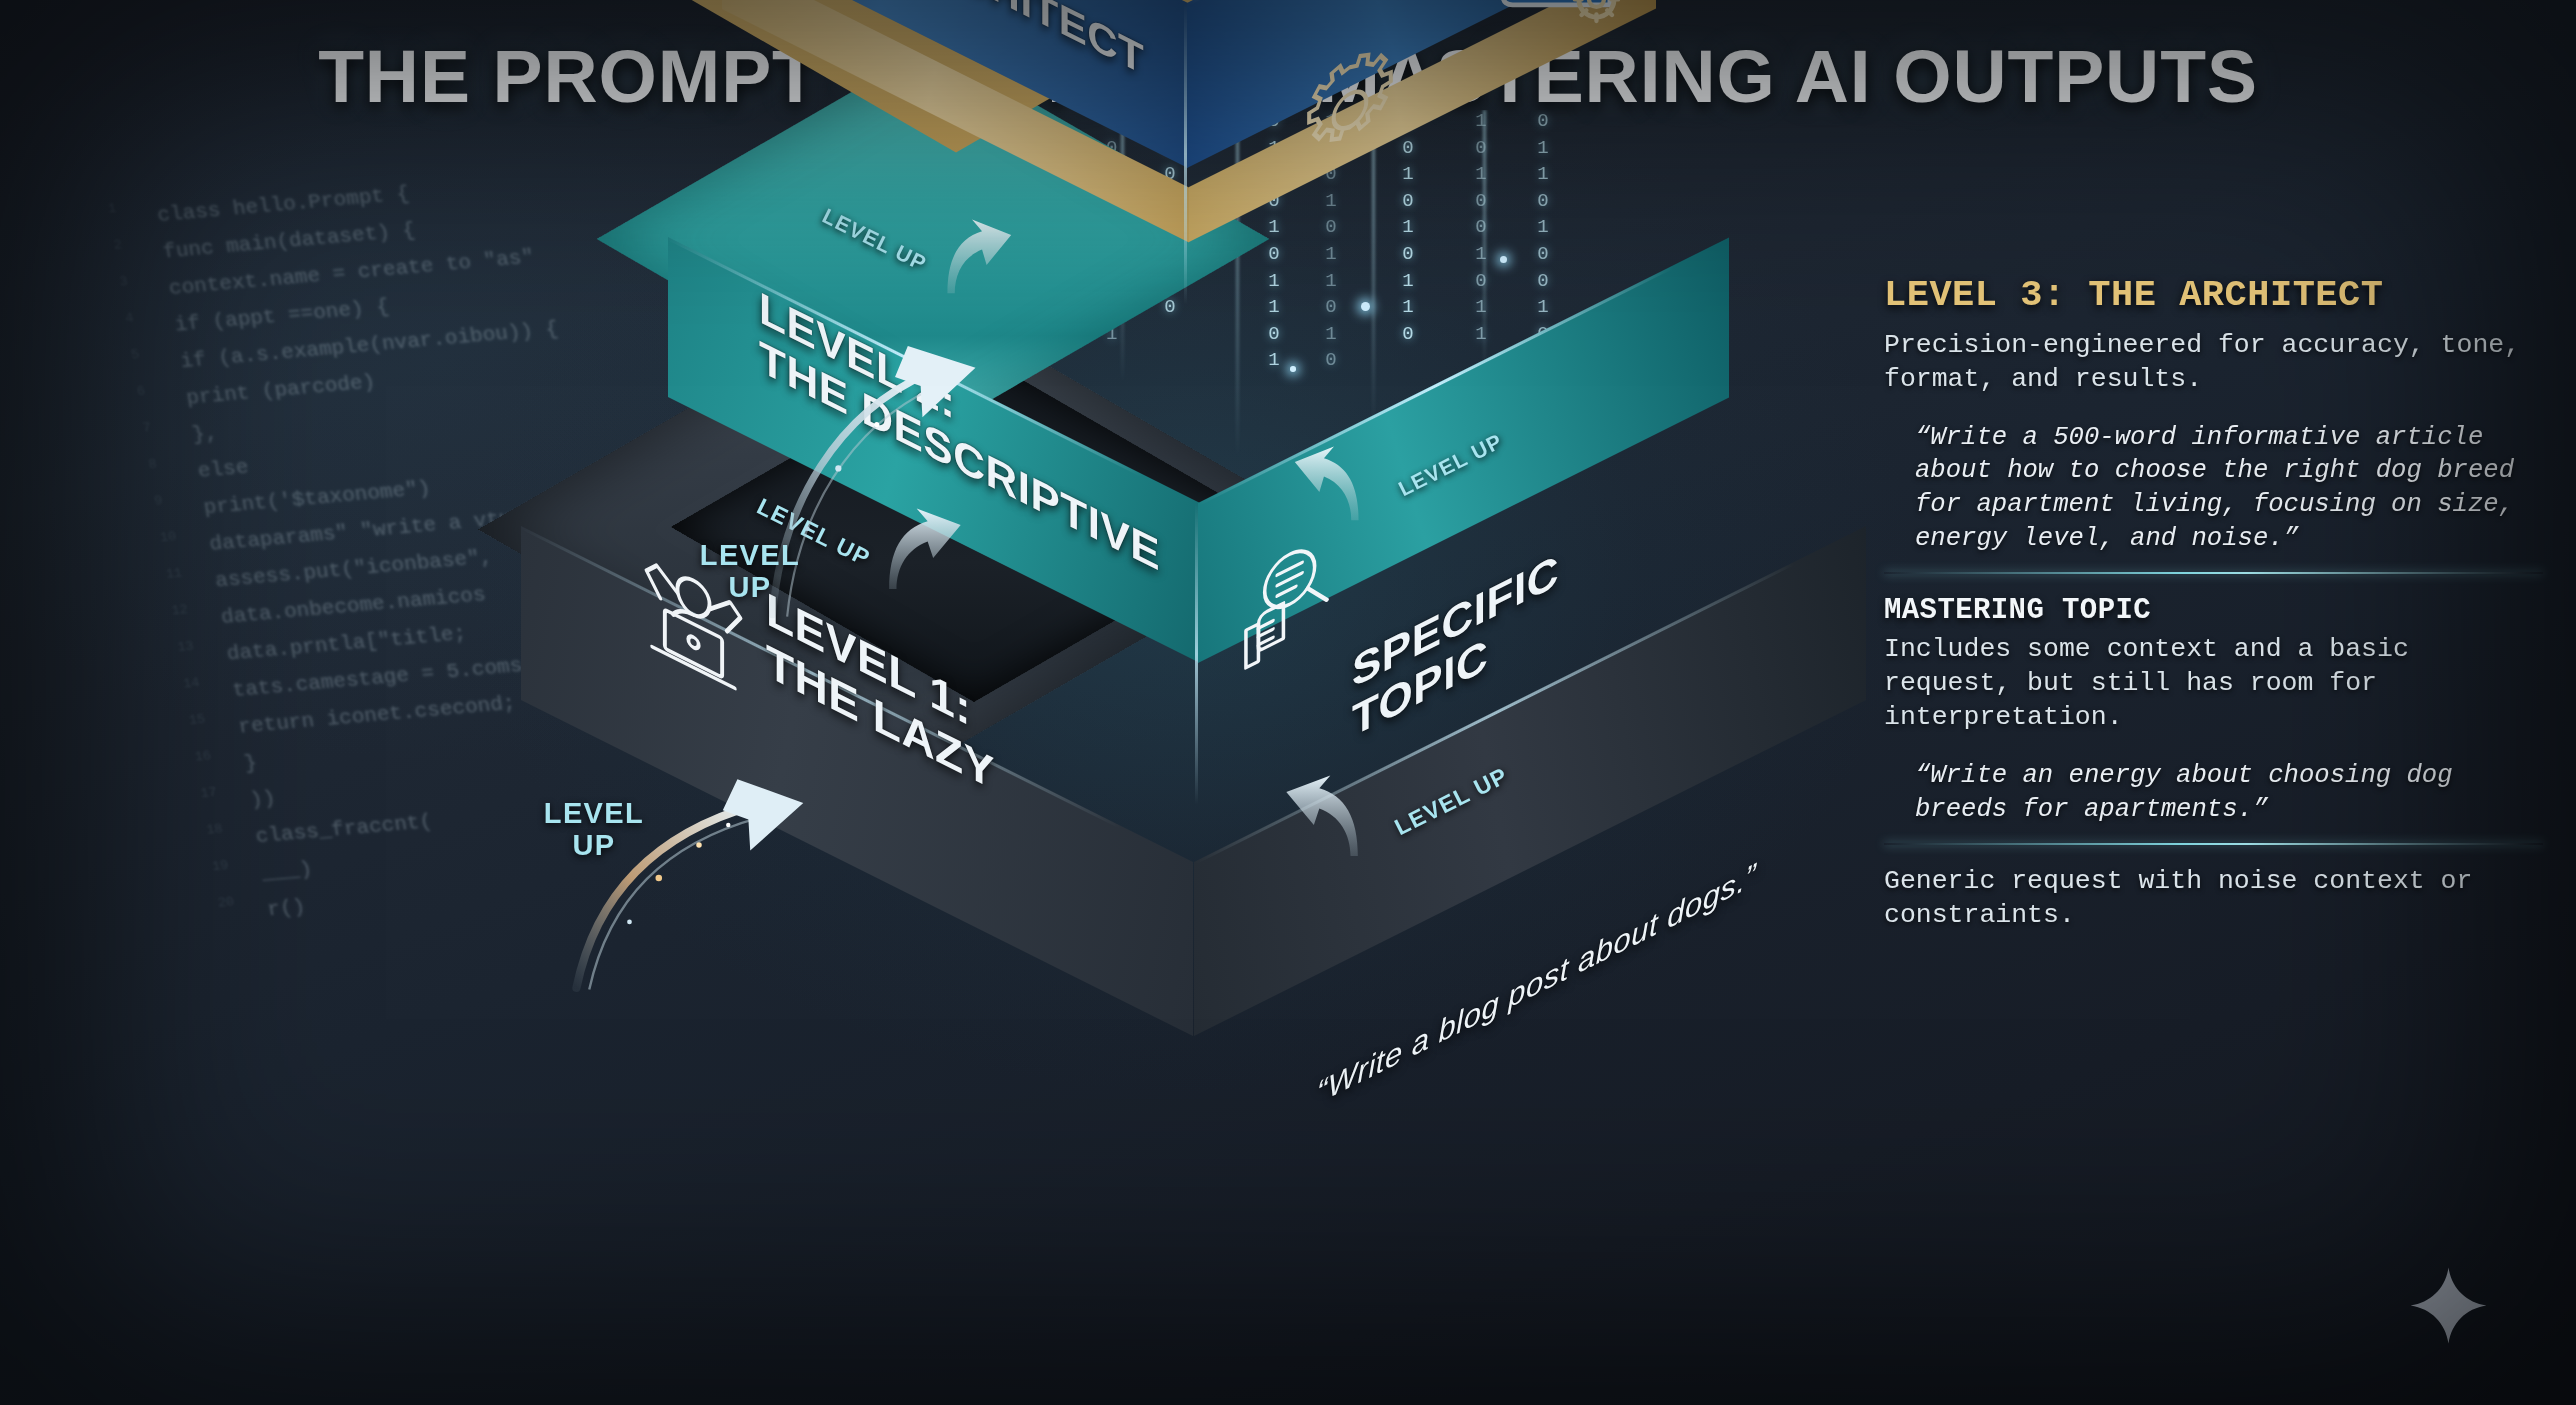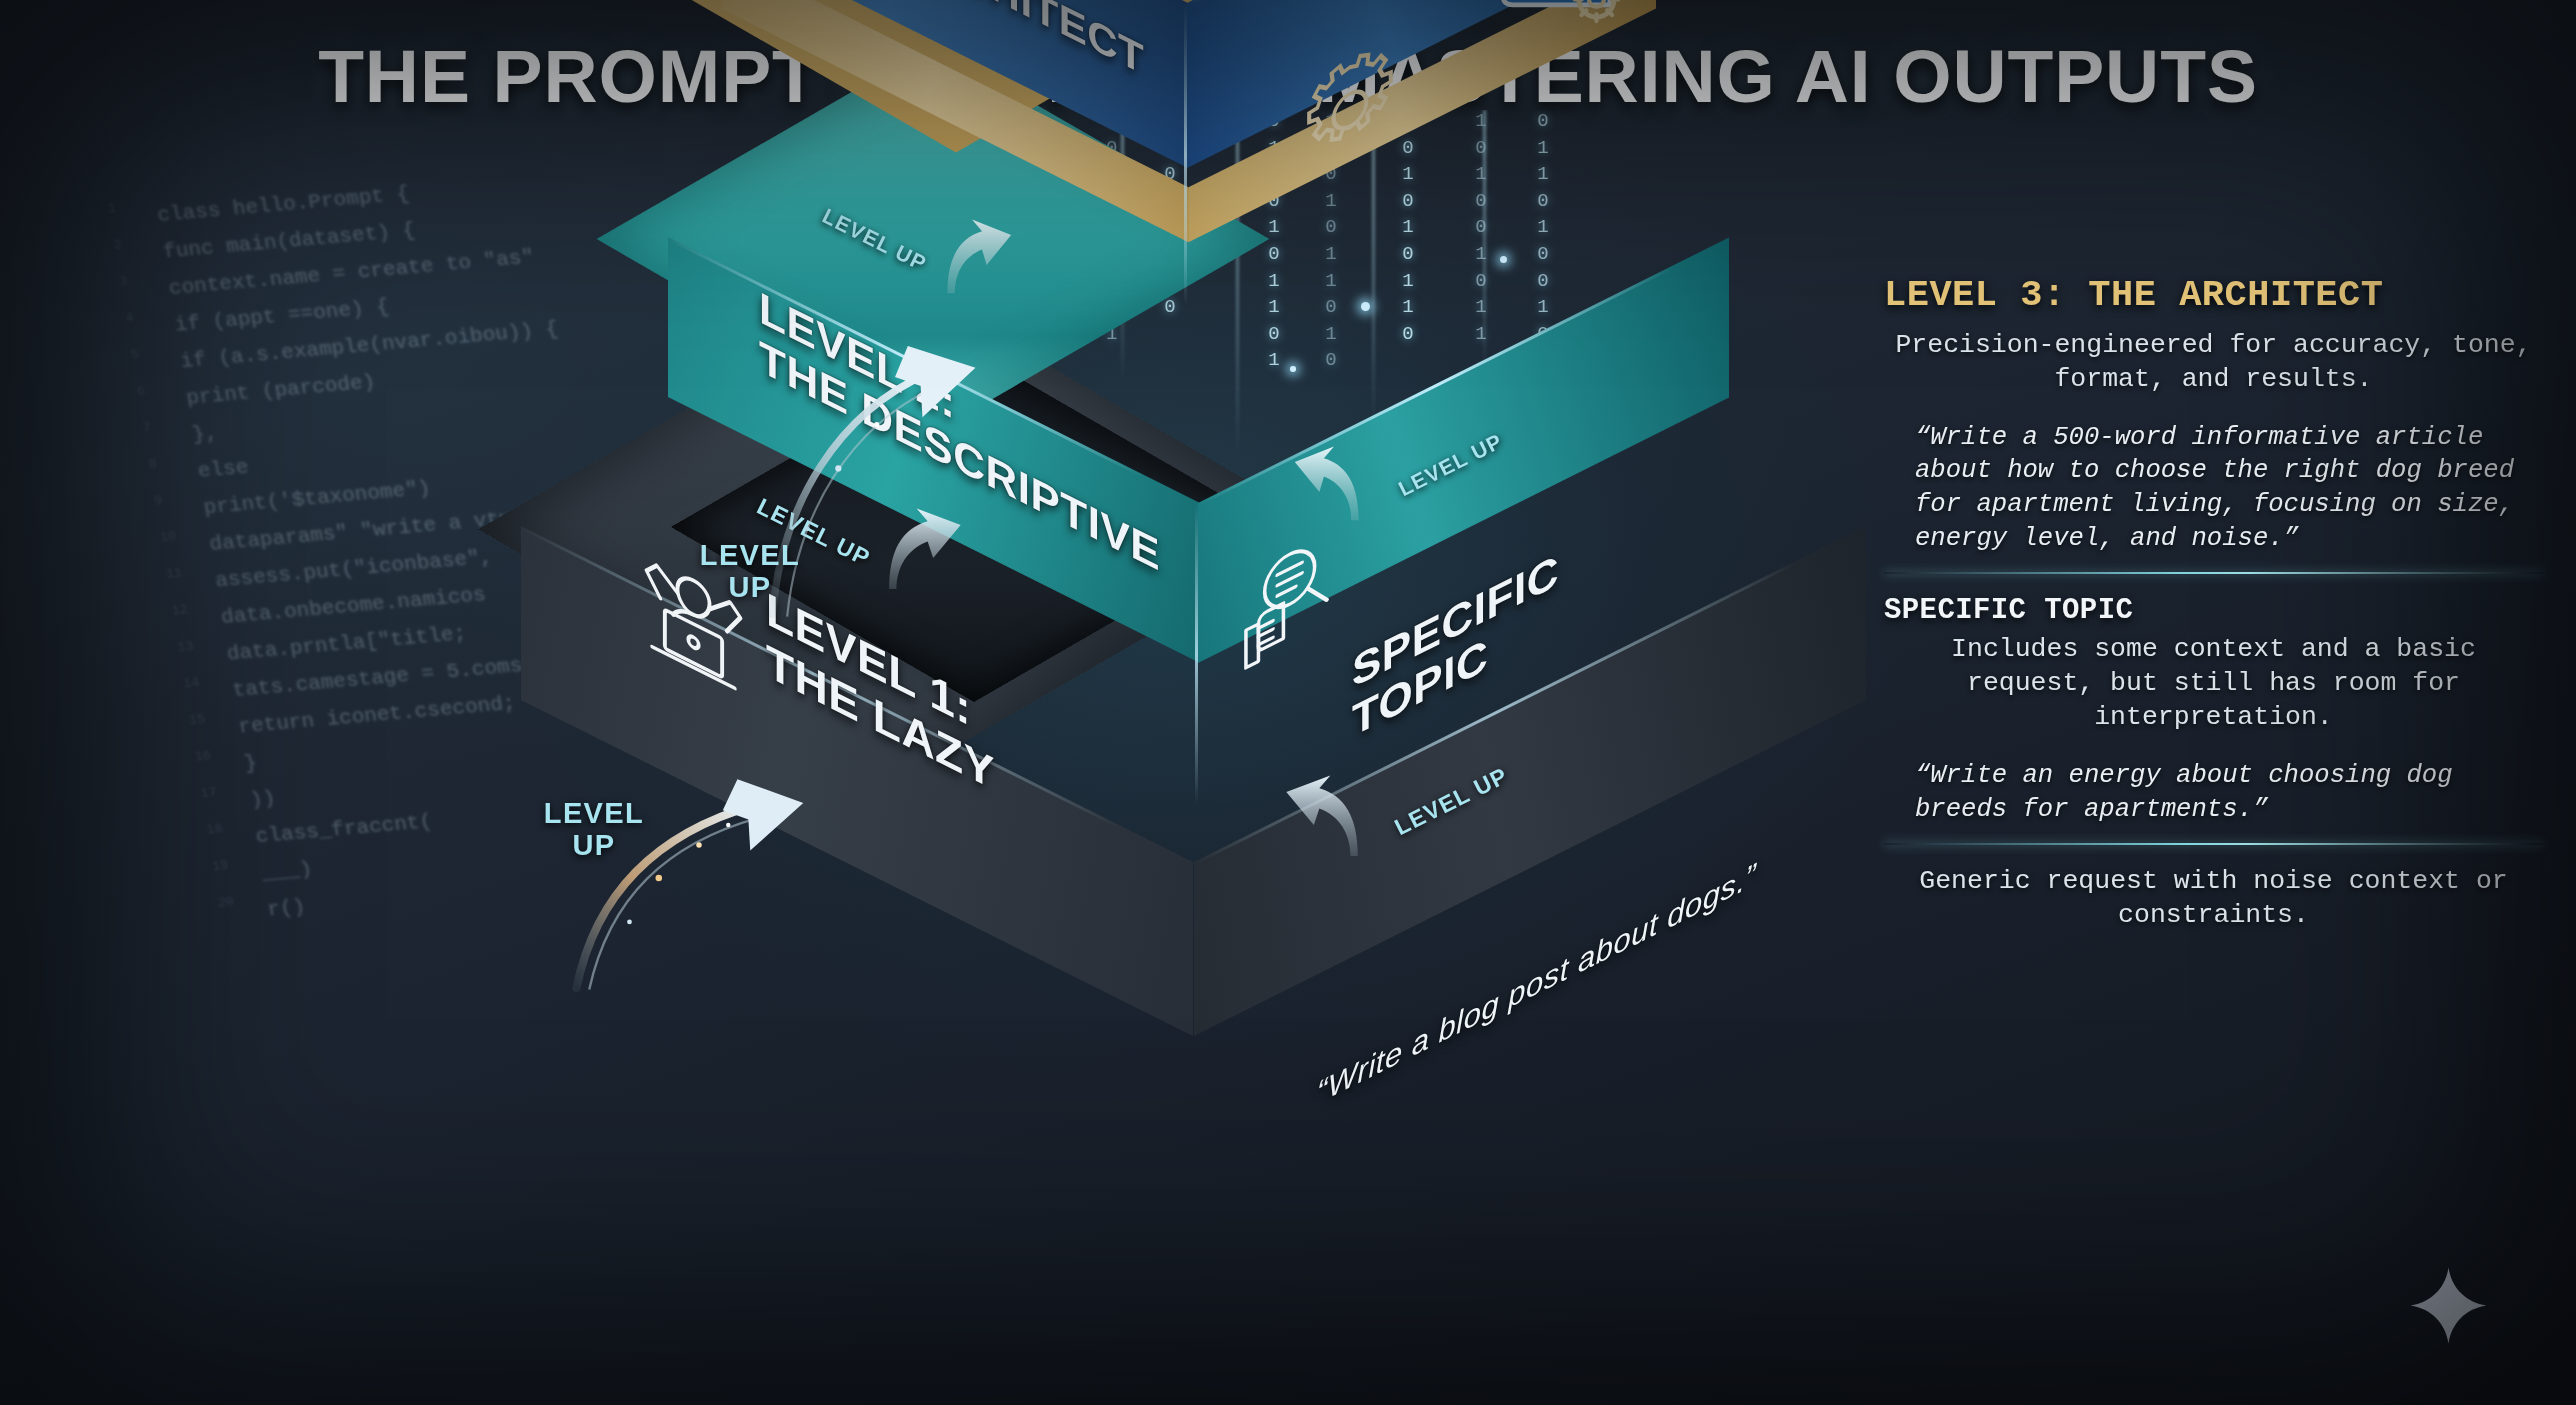--- a/index.html
+++ b/index.html
@@ -101,21 +101,21 @@
   
   .panel{position:absolute;left:1884px;top:274px;width:659px;font-family:Liberation Mono, monospace;}
   .p-head{font-size:37px;font-weight:bold;letter-spacing:0.5px;color:#e8c77a;
           text-shadow:0 2.7px 8.2px rgba(0,0,0,.85);margin-bottom:12.8px;}
   .rule{height:1.8px;margin:16.5px 0 20px 0;
         background:linear-gradient(90deg,rgba(120,200,210,0),#7fd4dd 45%,#9fe0e6 55%,rgba(120,200,210,0));
         box-shadow:0 0 9.1px rgba(140,220,230,.6);}
   .sec-t{font-size:29px;font-weight:bold;color:#f2f6f9;letter-spacing:0.4px;
          text-shadow:0 2.7px 7.3px rgba(0,0,0,.8);}
   .sec-b{font-size:26.5px;color:#dbe4ea;line-height:1.28;margin-top:6.4px;
-         text-shadow:0 1.8px 5.5px rgba(0,0,0,.75);text-align:center;}
+         text-shadow:0 1.8px 5.5px rgba(0,0,0,.75);}
   .sec-q{font-size:25.6px;color:#e9eef3;font-style:italic;line-height:1.32;
          margin-top:24px;text-shadow:0 1.8px 5.5px rgba(0,0,0,.75);}
   .blk{margin-bottom:3.7px;}
   .ind{padding-left:31px;}
 
   
   .sparkle{position:absolute;right:88px;bottom:60px;width:79px;height:79px;}
   svg{display:block;overflow:visible;}
   .vignette{position:absolute;inset:0;pointer-events:none;
             box-shadow:inset 0 0 238px 101px rgba(0,0,0,.62);}
@@ -397,21 +397,21 @@
     <div class="p-head">LEVEL 3: THE ARCHITECT</div>
 
     <div class="blk">
       <div class="sec-b">Precision-engineered for accuracy, tone, format, and results.</div>
       <div class="sec-q ind">“Write a 500-word informative article about how to choose the right dog breed for apartment living, focusing on size, energy level, and noise.”</div>
     </div>
 
     <div class="rule"></div>
 
     <div class="blk">
-      <div class="sec-t">SPECIFIC TOPIC</div>
+      <div class="sec-t">MASTERING TOPIC</div>
       <div class="sec-b">Includes some context and a basic request, but still has room for interpretation.</div>
       <div class="sec-q ind">“Write an energy about choosing dog breeds for apartments.”</div>
     </div>
 
     <div class="rule"></div>
 
     <div class="blk">
       <div class="sec-b">Generic request with noise context or constraints.</div>
     </div>
   </div>

